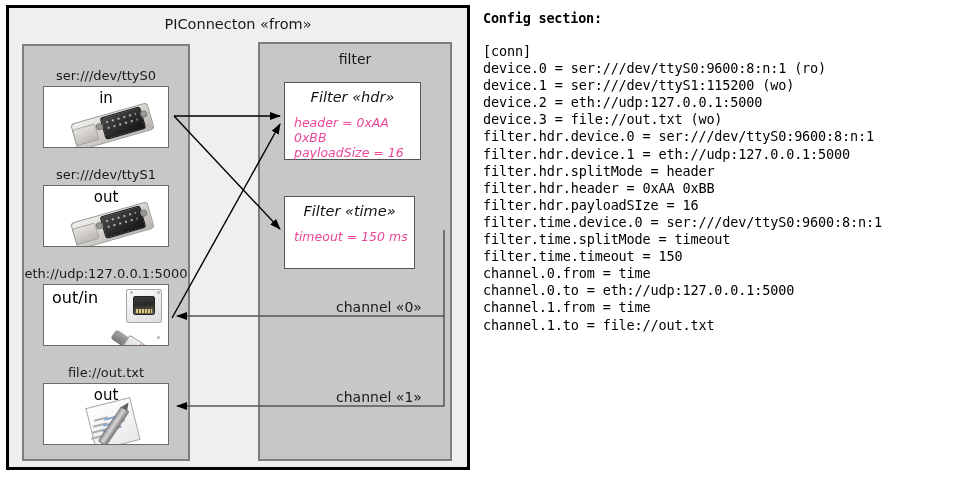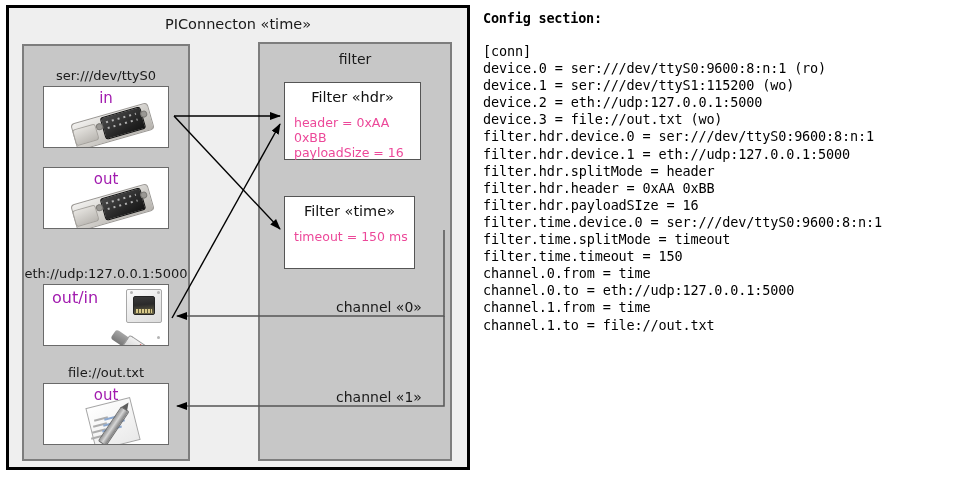--- a/index.html
+++ b/index.html
@@ -36,21 +36,21 @@
     display:block;text-align:center;font-size:13px;color:#1a1a1a;
     margin-bottom:3px;white-space:nowrap;
   }
   .dev-box{
     position:relative;margin:0 auto;background:#fff;
     border:1.5px solid #6a6a6a;box-sizing:border-box;
     width:126px;height:62px;overflow:hidden;
   }
   .dev-box .io{
     position:absolute;left:0;top:2px;width:100%;text-align:center;
-    font-size:15px;color:#a21caf;z-index:3;
+    font-size:15px;color:#000000;z-index:3;
   }
   .dev-box.eth-box .io{
     left:8px;top:3px;width:auto;text-align:left;font-size:16px;
   }
 
   
   .serial-icon{
     position:absolute;left:28px;top:20px;width:78px;height:36px;
     transform:rotate(-16deg);
   }
@@ -140,20 +140,21 @@
   .file-icon .pen .tip{
     position:absolute;left:0;top:-1px;width:0;height:0;
     border-left:4px solid transparent;border-right:4px solid transparent;
     border-bottom:9px solid #5e5e5e;
   }
 
   
   .filter-box{
     position:absolute;background:#fff;border:1.5px solid #555;
     box-sizing:border-box;
+    font-style:italic;
   }
   .filter-title{
     display:block;text-align:center;font-size:14.5px;color:#111;
     margin-top:6px;
   }
   .filter-prop{
     display:block;text-align:left;font-size:12.5px;color:#ec4899;
     margin-left:9px;line-height:15px;
   }
   .filter-prop.first{margin-top:10px;}
@@ -180,40 +181,41 @@
     font-size:13.5px;color:#000;margin-top:17px;
     line-height:17.1px;white-space:pre;letter-spacing:-0.15px;
   }
   #config-body div{white-space:pre;}
 </style>
 </head>
 <body>
 
 <div id="diagram">
 
-  <div id="diagram-title">PIConnecton «time»</div>
+  <div id="diagram-title">PIConnecton «from»</div>
 
   <div class="panel" id="devices-panel">
 
     <div class="dev-group" style="top:22px;">
       <span class="dev-label">ser:///dev/ttyS0</span>
       <div class="dev-box">
         <span class="io">in</span>
         <span class="serial-icon">
           <span class="shell"></span>
           <span class="tail"></span>
           <span class="dsub"></span>
           <span class="pins"></span>
           <span class="screw" style="left:24px;top:13px;"></span>
           <span class="screw" style="left:70px;top:13px;"></span>
         </span>
       </div>
     </div>
 
     <div class="dev-group" style="top:121px;">
+      <span class="dev-label">ser:///dev/ttyS1</span>
       <div class="dev-box">
         <span class="io">out</span>
         <span class="serial-icon">
           <span class="shell"></span>
           <span class="tail"></span>
           <span class="dsub"></span>
           <span class="pins"></span>
           <span class="screw" style="left:24px;top:13px;"></span>
           <span class="screw" style="left:70px;top:13px;"></span>
         </span>

